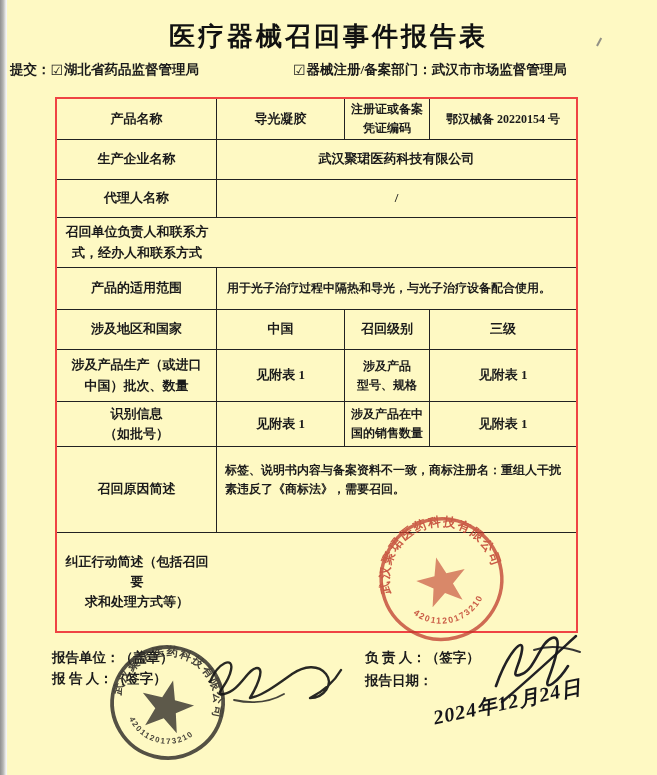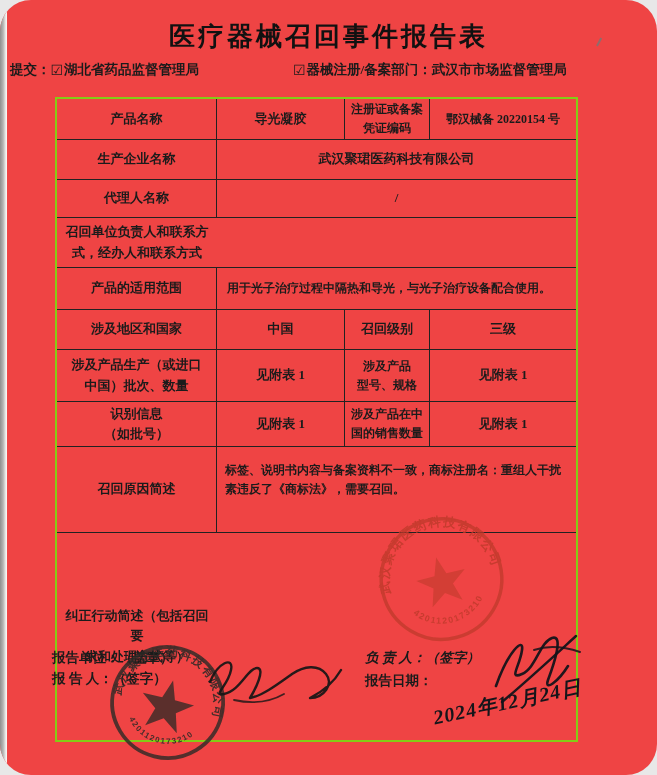--- a/index.html
+++ b/index.html
@@ -1,44 +1,43 @@
 <!DOCTYPE html>
 <html><head>
 <meta charset="utf-8">
 <style>
   * { margin:0; padding:0; box-sizing:border-box; }
   html,body { background:#e8e8e8; }
   .page {
     position:relative; width:657px; height:775px;
-    background:#ef4444; overflow:hidden;
+    background:#fef9c3; overflow:hidden;
     font-family:"Liberation Serif","DejaVu Serif",serif;
     color:#1b1b1b;
-    border-radius:31px;
   }
   .scan-edge {
     position:absolute; left:0; top:0; width:7px; height:100%;
     background:linear-gradient(90deg,#8f8f8f 0%,#b5b5b3 45%,#e9e9e7 80%,#fcfcfa 100%);
   }
   .stray-mark {
     position:absolute; left:598px; top:38px; width:4px; height:9px;
     border-left:2px solid #777; transform:rotate(28deg); opacity:.8;
   }
   .title {
     position:absolute; top:19px; left:0; right:0; text-align:center;
     font-size:26px; font-weight:bold; letter-spacing:3px; color:#111;
   }
   .meta-line { position:absolute; top:61px; left:0; width:100%; font-size:13.5px; font-weight:bold; }
   .meta-left  { position:absolute; left:10px;  top:0; white-space:nowrap; }
   .meta-right { position:absolute; left:293px; top:0; white-space:nowrap; }
   .cbx { font-size:14px; font-weight:normal; margin-right:1px; position:relative; top:1px; }
 
   
   .tbl {
-    position:absolute; left:55px; top:97px; width:523px; height:645px;
-    border:2px solid #84cc16; display:flex; flex-direction:column;
+    position:absolute; left:55px; top:97px; width:523px; height:536px;
+    border:2px solid #ef4444; display:flex; flex-direction:column;
     background:transparent;
   }
   .tr { display:flex; width:100%; border-bottom:1.6px solid #222; }
   .tr:last-child { border-bottom:none; }
   .td {
     border-right:1.6px solid #222; display:flex; flex-direction:column;
     align-items:center; justify-content:center; text-align:center;
     font-size:13px; font-weight:bold; line-height:1.55; padding:2px 4px;
   }
   .td:last-child { border-right:none; }
@@ -162,21 +161,21 @@
     </div>
 
   </div>
 
   <div class="footer-label" style="left:52px; top:649px;">
     <span>报告单位：</span><span>（盖章）</span>
   </div>
   <div class="footer-label" style="left:52px; top:670px;">
     <span>报 告 人：</span><span>（签字）</span>
   </div>
-  <div class="footer-label" style="left:365px; top:649px;font-style:italic;">
+  <div class="footer-label" style="left:365px; top:649px;">
     <span>负 责 人：</span><span>（签字）</span>
   </div>
   <div class="footer-label" style="left:365px; top:672px;">报告日期：</div>
 
   <div class="hand-date">2024年12月24日</div>
 
   <svg class="stamp" style="left:374px; top:513px; transform:rotate(-14deg); opacity:.82;" width="136" height="136" viewBox="0 0 140 140">
     <circle cx="70" cy="68" r="62" fill="none" stroke="#bf3a2b" stroke-width="3.6" opacity=".9"></circle>
     <polygon points="70,45 76.3,63.3 95.7,63.7 80.3,75.3 85.9,93.8 70,82.8 54.1,93.8 59.7,75.3 44.3,63.7 63.7,63.3" fill="#bf3a2b" opacity=".72"></polygon>
     <path id="redTop" d="M 19,85 A 54,54 0 1 1 121,85" fill="none"></path>

